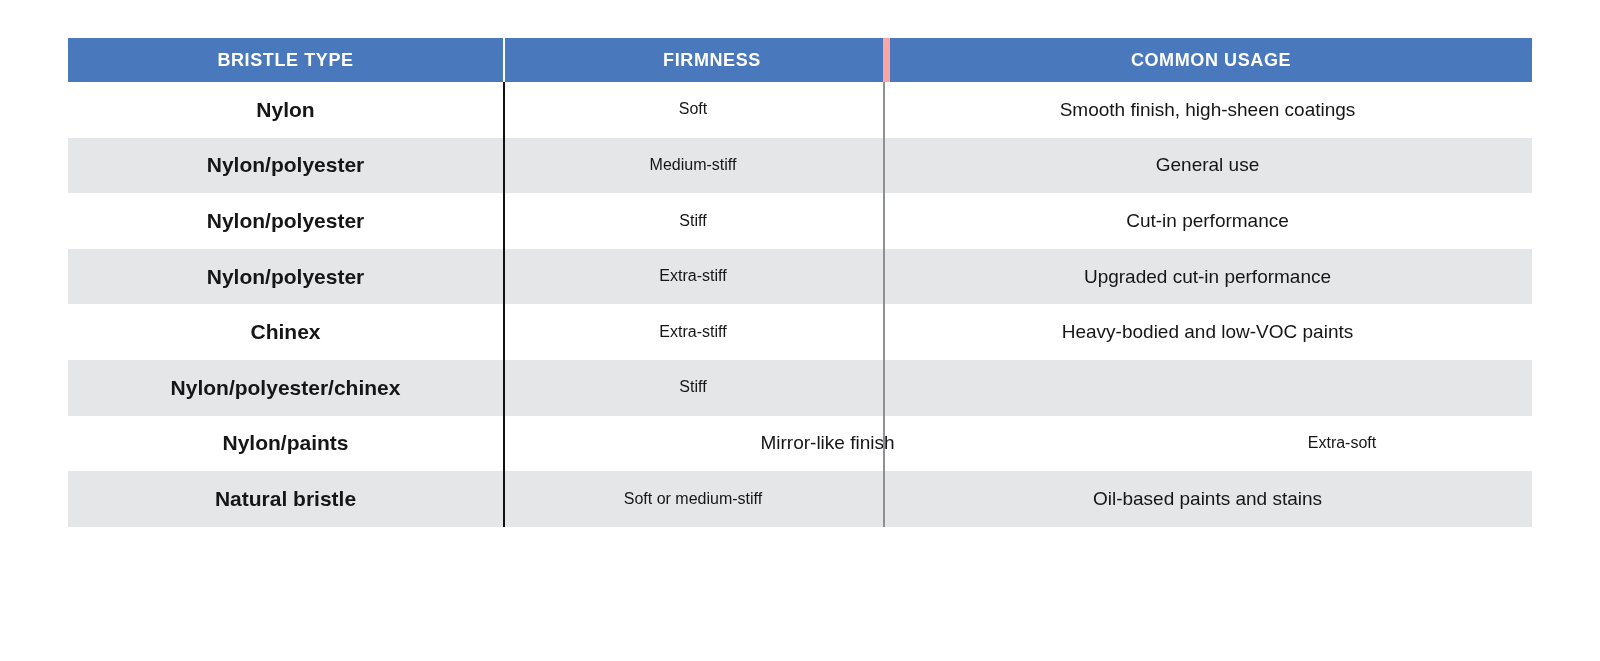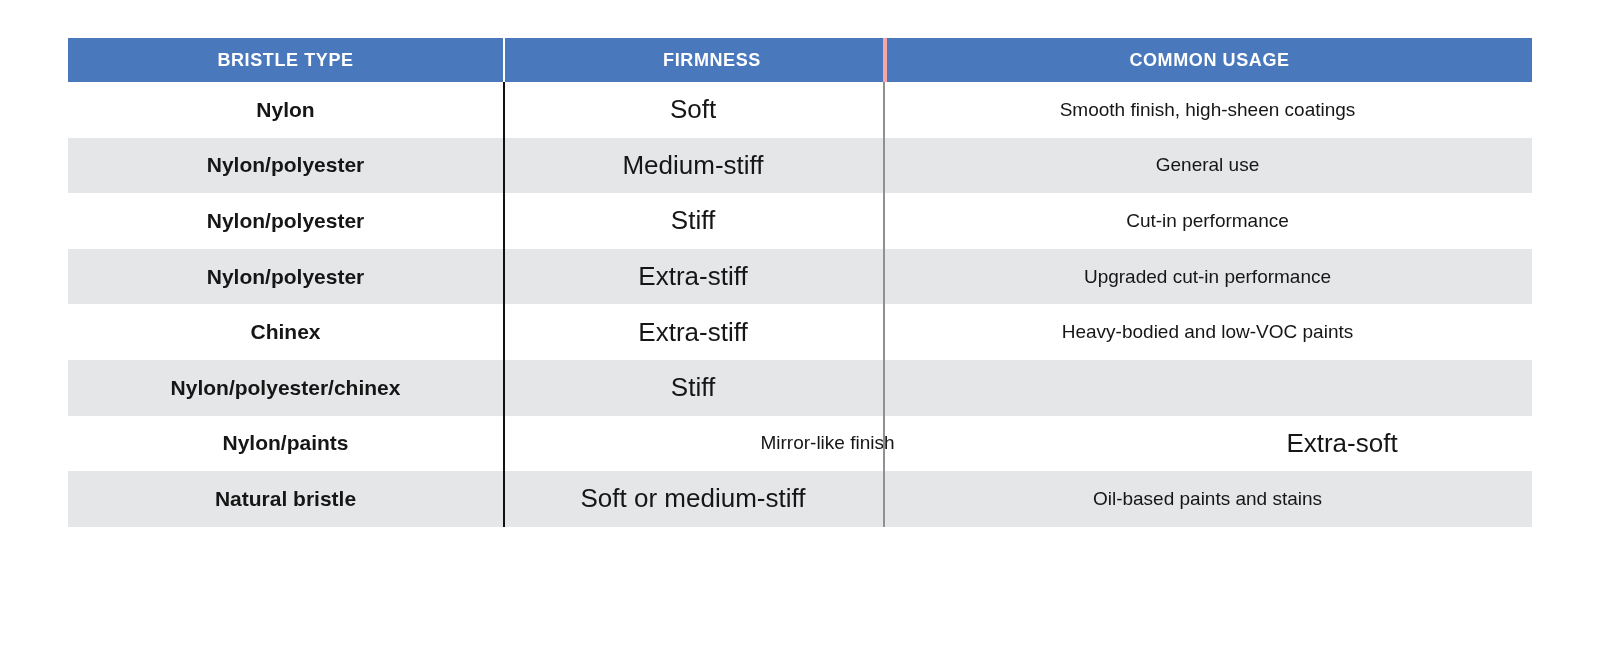--- a/index.html
+++ b/index.html
@@ -66,21 +66,21 @@
     color: #ffffff;
     font-size: 18px;
     font-weight: bold;
     letter-spacing: 0.6px;
     text-transform: uppercase;
     box-sizing: border-box;
     white-space: nowrap;
   }
   .head-cell.c1 { width: 435px; }
   .head-cell.c2 { width: 380px; border-left: 2px solid #ffffff; padding-left: 36px; }
-  .head-cell.c3 { width: 649px; border-left: 4px solid #fca5a5; }
+  .head-cell.c3 { width: 649px; border-left: 7px solid #fca5a5; }
 
   
   .body-rows {
     position: relative;
   }
   .row {
     height: 55.6px;
     display: flex;
     box-sizing: border-box;
   }
@@ -96,21 +96,21 @@
     line-height: 1.05;
     white-space: nowrap;
   }
   .cell.c1 {
     width: 435px;
     font-size: 21px;
     font-weight: bold;
   }
   .cell.c2 {
     width: 380px;
-    font-size: 26px;
+    font-size: 16px;
     font-weight: normal;
   }
   .cell.c3 {
     width: 649px;
     font-size: 19px;
     font-weight: normal;
   }
 
   
   .vrule {

